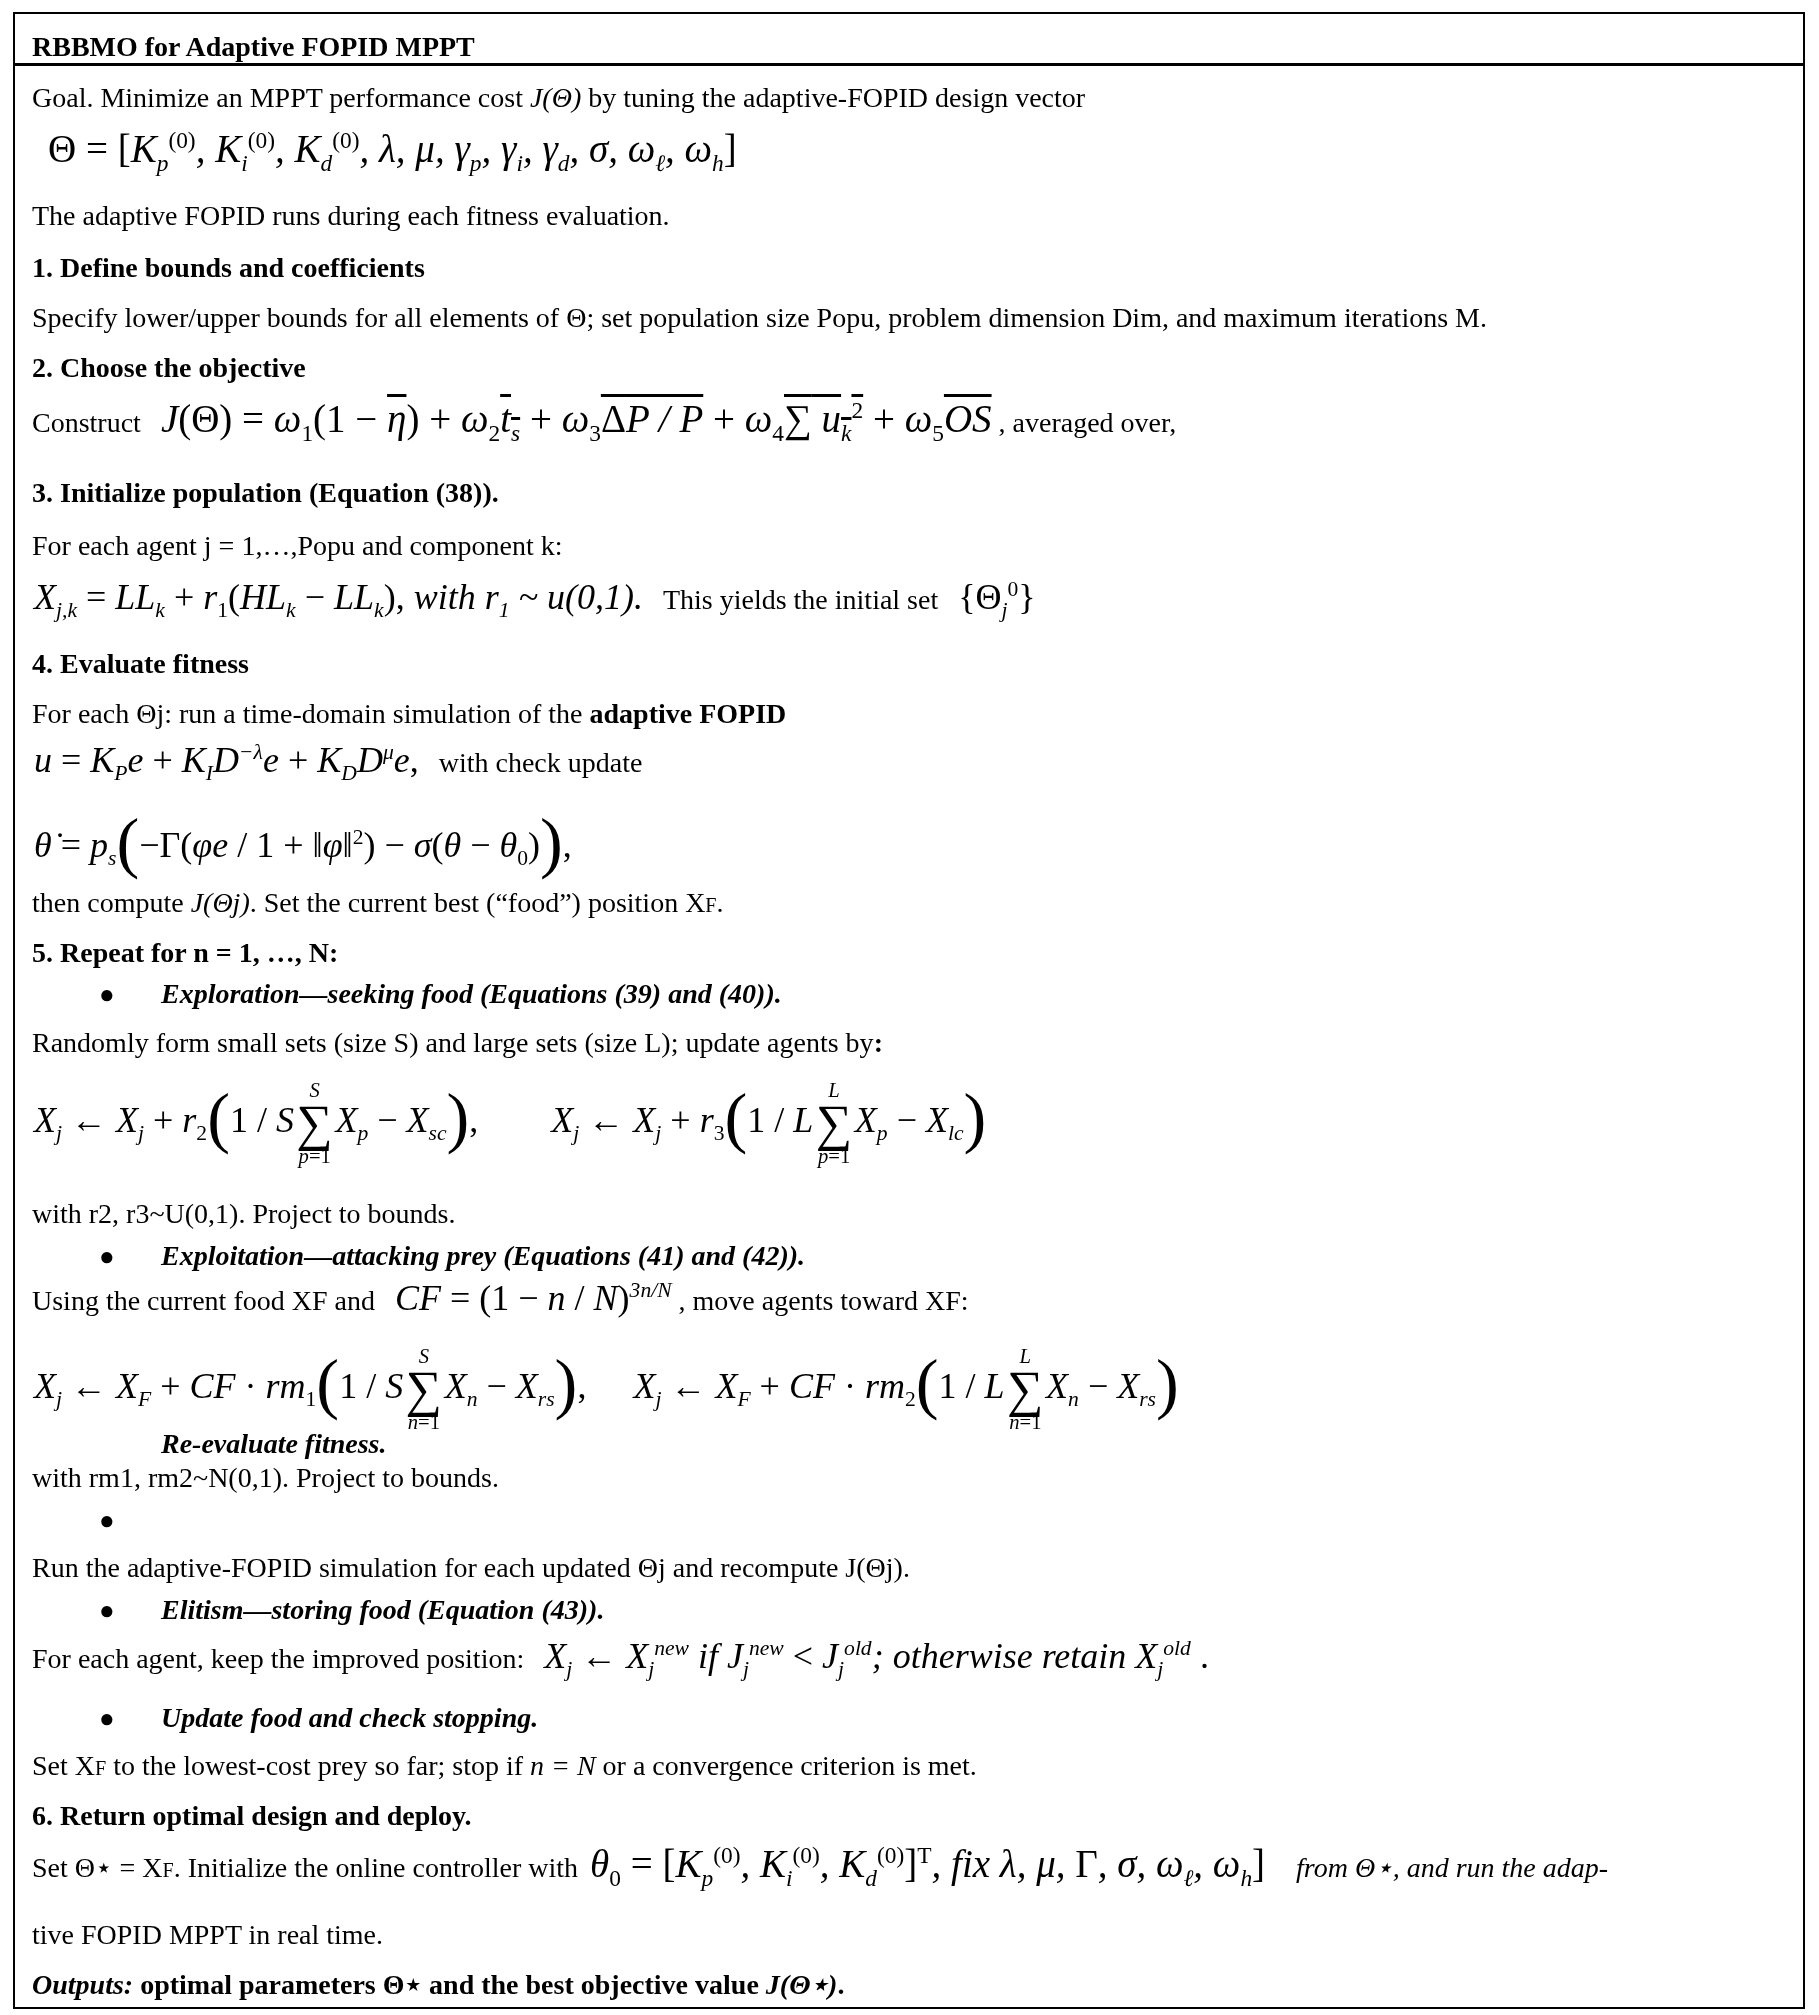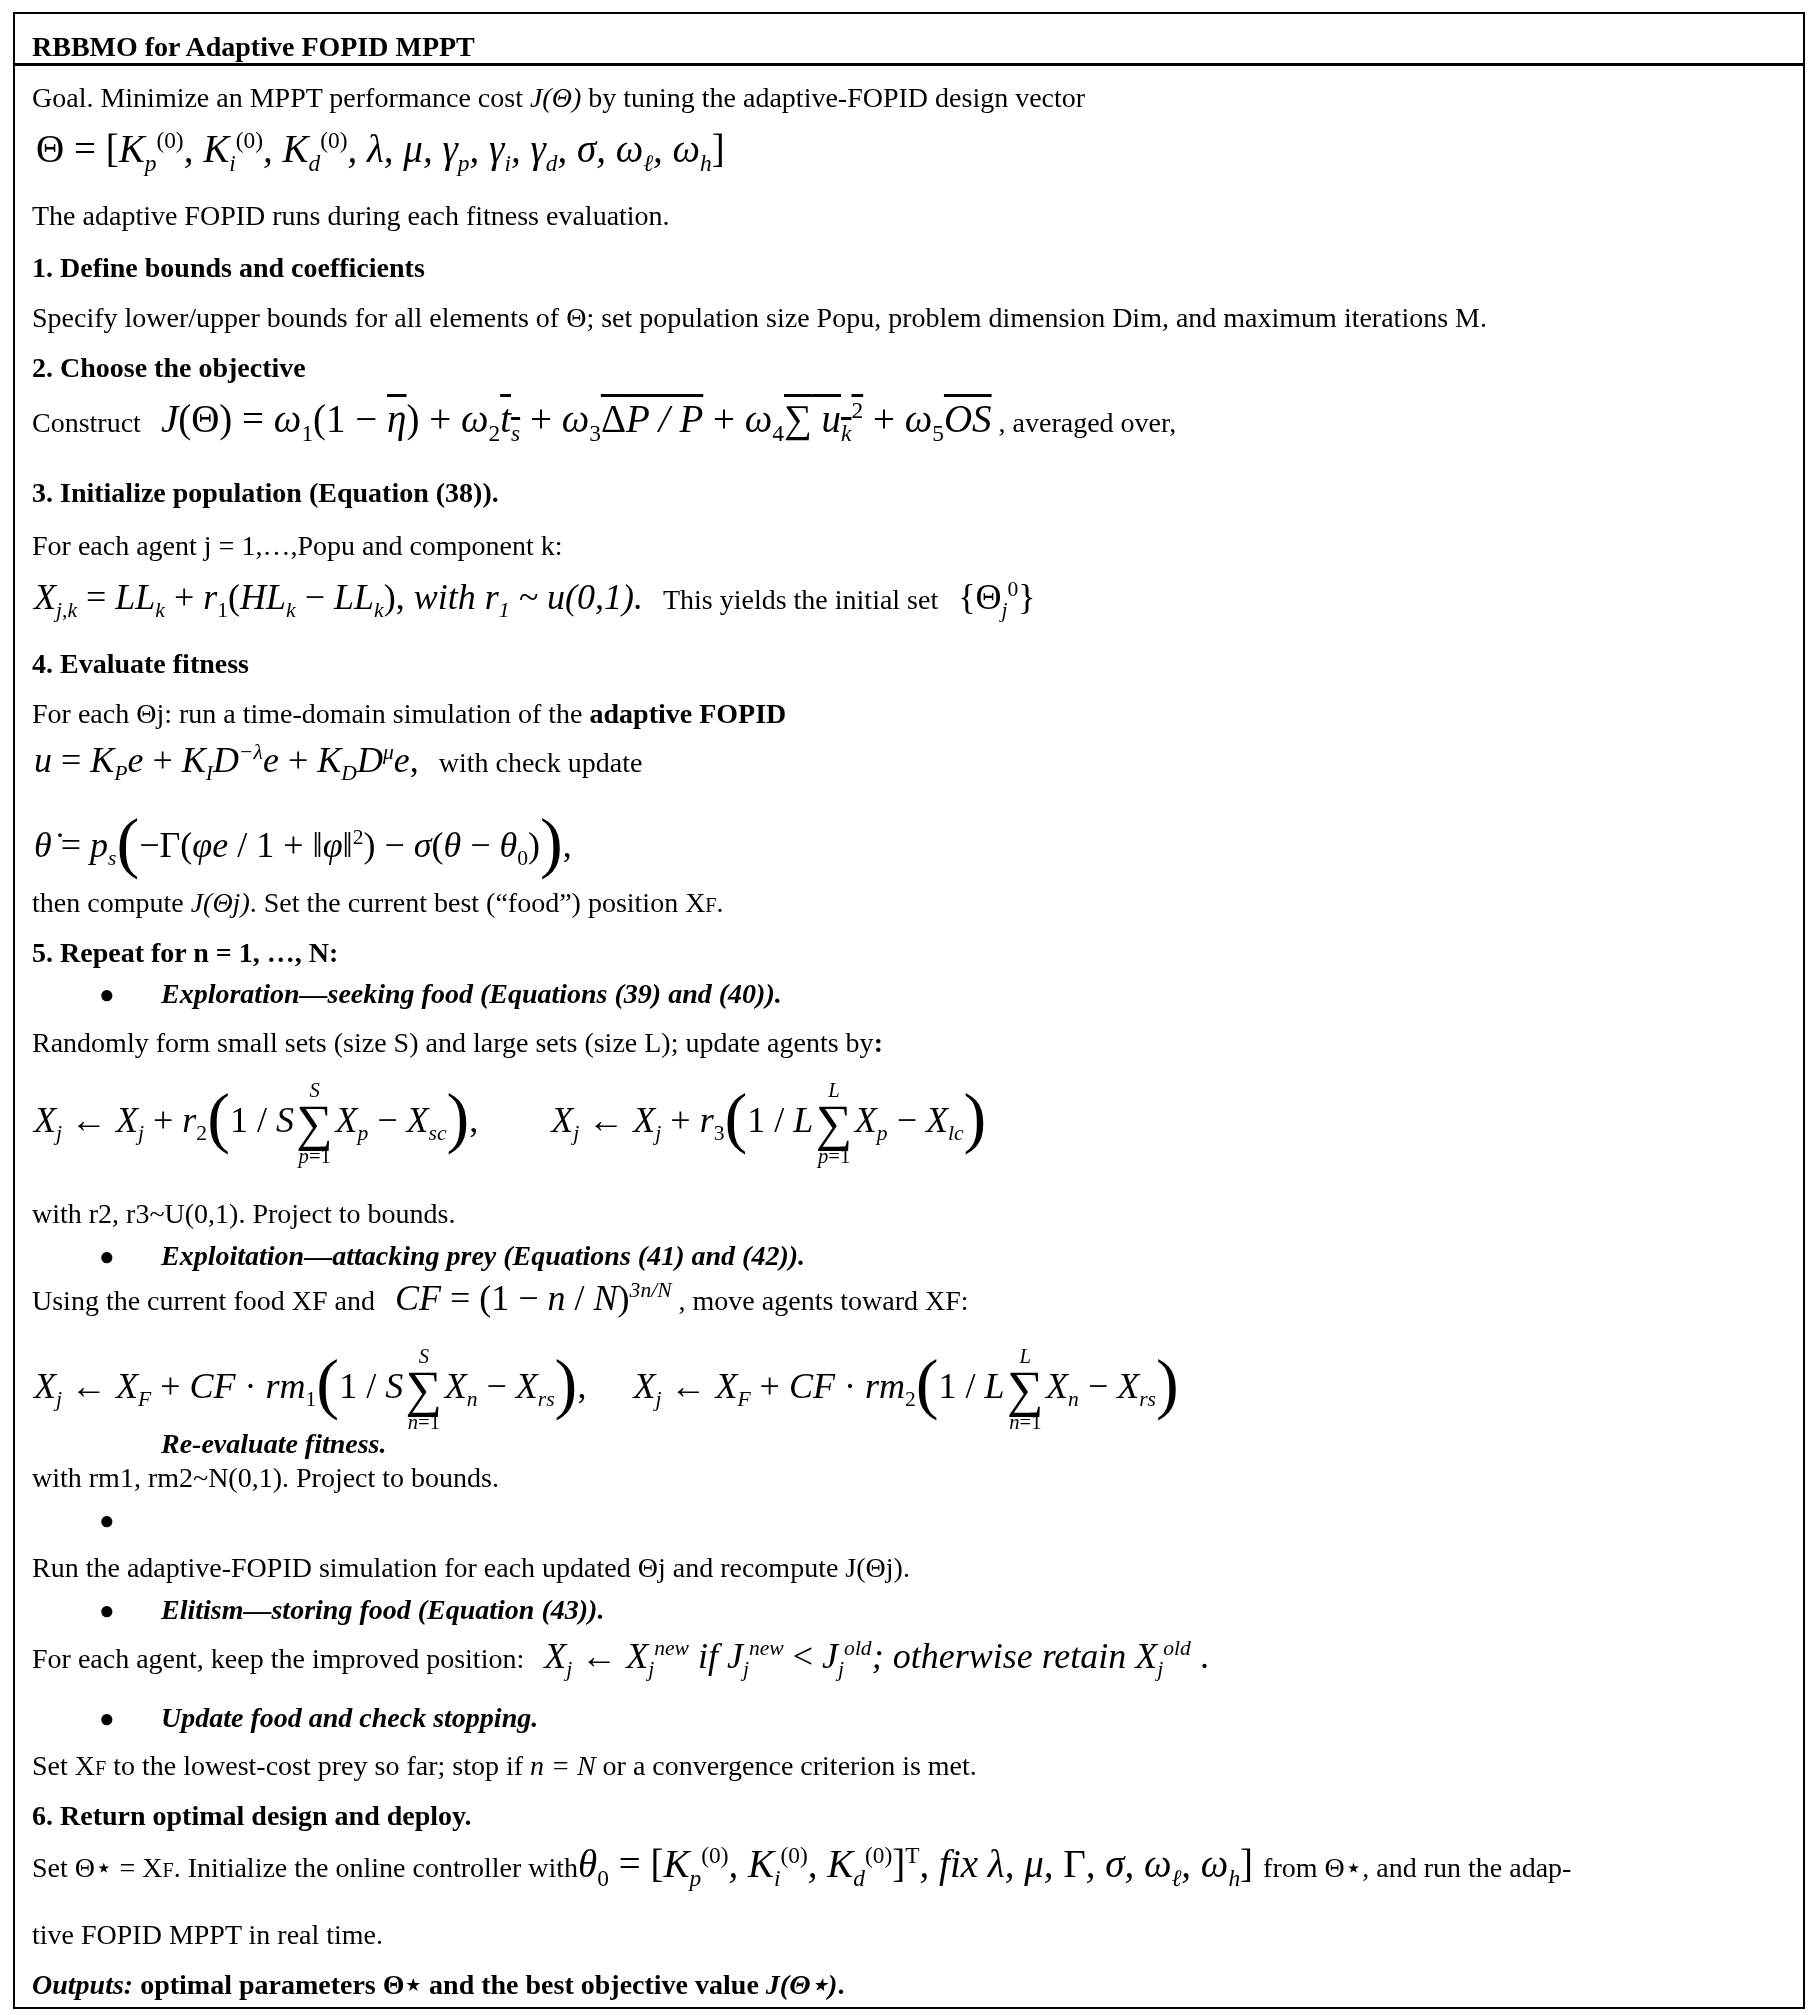--- a/index.html
+++ b/index.html
@@ -5,21 +5,21 @@
   html, body { margin:0; padding:0; background:#ffffff; }
   body { width:1820px; height:2015px; position:relative; overflow:hidden;
          font-family:"Liberation Serif","DejaVu Serif",serif; color:#000; }
   .box { position:absolute; left:13px; top:11.6px; width:1792px; height:1997px;
          border:2.6px solid #000; box-sizing:border-box; }
   .hdr-rule { position:absolute; left:13px; top:63px; width:1792px; height:2.6px; background:#000; }
   .line { position:absolute; left:32px; white-space:nowrap; font-size:28px; line-height:1; }
   .b { font-weight:bold; }
   .i { font-style:italic; }
   .math { font-family:"Liberation Serif","DejaVu Serif",serif; font-style:italic; }
-  .m-big { font-size:39px; }
+  .m-big { font-size:39px;margin-left:12px; }
   .m-mid { font-size:36px; }
   .up { font-style:normal; }
   sub, sup { font-size:0.6em; line-height:0; }
   .bullet { position:absolute; left:99px; font-size:26px; }
   .bullet-text { position:absolute; left:161px; white-space:nowrap; font-size:28px; font-weight:bold; font-style:italic; }
   .ovl { text-decoration:overline; }
   .paren { font-size:1.9em; font-style:normal; vertical-align:-0.12em; font-weight:200; }
   .sum { display:inline-block; position:relative; text-align:center; vertical-align:middle; margin:0 2.6px; }
   .sum .sig { display:block; font-style:normal; font-size:51px; line-height:0.9; }
   .sum .top, .sum .bot { display:block; font-size:20.6px; line-height:1; }
@@ -113,20 +113,20 @@
 
 <div class="bullet" style="top:1704px;">●</div>
 <div class="bullet-text" style="top:1702px;">Update food and check stopping.</div>
 <div class="line" style="top:1752px;">
   <span>Set X</span><span style="font-size:0.72em;">F</span><span> to the lowest-cost prey so far; stop if </span><span class="i">n = N</span><span> or a convergence criterion is met.</span>
 </div>
 
 <div class="line b" style="top:1802px;">6. Return optimal design and deploy.</div>
 <div class="line" style="top:1844px;">
   <span>Set Θ</span><span>⋆</span><span> = X</span><span style="font-size:0.72em;">F</span><span>. Initialize the online controller with</span><span class="math m-big">θ<sub class="up">0</sub><span class="up"> = [</span>K<sub>p</sub><sup class="up">(0)</sup>, K<sub>i</sub><sup class="up">(0)</sup>, K<sub>d</sub><sup class="up">(0)</sup><span class="up">]</span><sup class="up">T</sup>, fix λ, μ, <span class="up">Γ</span>, σ, ω<sub>ℓ</sub>, ω<sub>h</sub><span class="up">]</span></span>
-  <span style="margin-left:3px;">from Θ⋆, and run the adap-</span>
+  <span style="margin-left:24px;font-style:italic;">from Θ⋆, and run the adap-</span>
 </div>
 <div class="line" style="top:1921px;">tive FOPID MPPT in real time.</div>
 
 <div class="line b" style="top:1971px;">
   <span class="i">Outputs:</span><span> optimal parameters Θ⋆ and the best objective value </span><span class="i">J(Θ⋆)</span><span>.</span>
 </div>
 
 
 </body></html>

